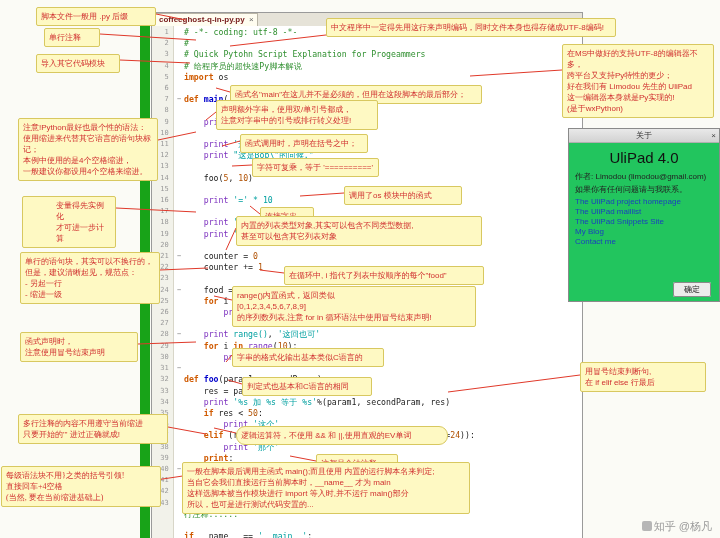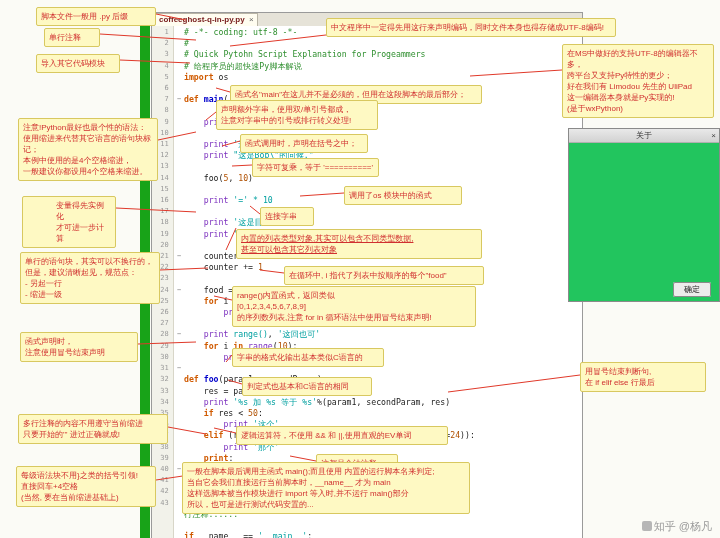--- a/index.html
+++ b/index.html
@@ -239,20 +239,30 @@
 
 <span class="c-kw">if</span> __name__ == <span class="c-str">'__main__'</span>:
     main()</div>
 </div>
 
 <div id="about">
   <div class="title">
     <span>关于</span>
     <span class="x">×</span>
   </div>
+  <div class="body">
+    <h1>UliPad 4.0</h1>
+    <p>作者: Limodou (limodou@gmail.com)</p>
+    <p>如果你有任何问题请与我联系。</p>
+    <a href="#">The UliPad project homepage</a>
+    <a href="#">The UliPad maillist</a>
+    <a href="#">The UliPad Snippets Site</a>
+    <a href="#">My Blog</a>
+    <a href="#">Contact me</a>
+  </div>
   <div class="okwrap">
     <span class="ok">确定</span>
   </div>
 </div>
 
 <svg class="lines">
   <path class="ln" d="M156,14 L186,20"></path>
   <path class="ln" d="M100,34 L196,40"></path>
   <path class="ln" d="M120,60 L190,63"></path>
   <path class="ln" d="M352,32 L230,46"></path>
@@ -296,41 +306,41 @@
     <div class="note plain" style="left: 18px; top: 118px; width: 140px; min-height: 48px; white-space: pre-line;">注意!Python最好也最个性的语法：
 使用缩进来代替其它语言的语句块标记；
 本例中使用的是4个空格缩进，
 一般建议你都设用4个空格来缩进。</div>
     <div class="note plain" style="left: 240px; top: 134px; width: 128px; min-height: 14px; white-space: pre-line;">函式调用时，声明在括号之中；</div>
     <div class="note plain" style="left: 252px; top: 158px; width: 127px; min-height: 14px; white-space: pre-line;">字符可复乘，等于 '=========='</div>
     <div class="note plain" style="left: 344px; top: 186px; width: 118px; min-height: 14px; white-space: pre-line;">调用了os 模块中的函式</div>
     <div class="note plain" style="left: 22px; top: 196px; width: 94px; min-height: 26px; white-space: pre-line; padding-left: 33px;">变量得先实例化
 才可进一步计算</div>
     <div class="note plain" style="left: 260px; top: 207px; width: 54px; min-height: 14px; white-space: pre-line;">连接字串</div>
-    <div class="note plain" style="left: 236px; top: 229px; width: 246px; min-height: 26px; white-space: pre-line; text-decoration: underline;">内置的列表类型对象,其实可以包含不同类型数据,
+    <div class="note plain" style="left: 236px; top: 216px; width: 246px; min-height: 26px; white-space: pre-line;">内置的列表类型对象,其实可以包含不同类型数据,
 甚至可以包含其它列表对象</div>
     <div class="note plain" style="left: 20px; top: 252px; width: 140px; min-height: 48px; white-space: pre-line;">单行的语句块，其实可以不换行的，
 但是，建议清晰起见，规范点：
   - 另起一行
   - 缩进一级</div>
     <div class="note plain" style="left: 284px; top: 266px; width: 200px; min-height: 14px; white-space: pre-line;">在循环中, i 指代了列表中按顺序的每个"food"</div>
     <div class="note plain" style="left: 232px; top: 286px; width: 244px; min-height: 38px; white-space: pre-line;">range()内置函式，返回类似
 [0,1,2,3,4,5,6,7,8,9]
 的序列数列表,注意 for in 循环语法中使用冒号结束声明!</div>
     <div class="note plain" style="left: 20px; top: 332px; width: 118px; min-height: 26px; white-space: pre-line;">函式声明时，
 注意使用冒号结束声明</div>
     <div class="note plain" style="left: 232px; top: 348px; width: 152px; min-height: 14px; white-space: pre-line;">字串的格式化输出基本类似C语言的</div>
     <div class="note plain" style="left: 242px; top: 377px; width: 130px; min-height: 14px; white-space: pre-line;">判定式也基本和C语言的相同</div>
     <div class="note plain" style="left: 580px; top: 362px; width: 126px; min-height: 26px; white-space: pre-line;">用冒号结束判断句,
 在 if elif else 行最后</div>
     <div class="note plain" style="left: 18px; top: 414px; width: 150px; min-height: 26px; white-space: pre-line;">多行注释的内容不用遵守当前缩进
 只要开始的''' 进过正确就成!</div>
-    <div class="note plain" style="left: 236px; top: 426px; width: 212px; min-height: 14px; white-space: pre-line;">逻辑运算符，不使用 &amp;&amp; 和 ||,使用直观的EV单词</div>
+    <div class="note plain" style="left: 236px; top: 426px; width: 212px; min-height: 14px; white-space: pre-line; border-radius: 9px;">逻辑运算符，不使用 &amp;&amp; 和 ||,使用直观的EV单词</div>
     <div class="note plain" style="left: 316px; top: 454px; width: 82px; min-height: 14px; white-space: pre-line;">这都是合法注释</div>
-    <div class="note plain" style="left: 16px; top: 466px; width: 140px; min-height: 38px; white-space: pre-line;">每级语法块不用}之类的括号引领!
+    <div class="note plain" style="left: 1px; top: 466px; width: 160px; min-height: 38px; white-space: pre-line; font-family: Liberation Serif, serif;">每级语法块不用}之类的括号引领!
 直接回车+4空格
 (当然, 要在当前缩进基础上)</div>
     <div class="note plain" style="left: 182px; top: 462px; width: 288px; min-height: 50px; white-space: pre-line;">一般在脚本最后调用主函式 main();而且使用 内置的运行脚本名来判定;
 当自它会我们直接运行当前脚本时，__name__ 才为 main
 这样选脚本被当作模块进行 import 等入时,并不运行 main()部分
 所以，也可是进行测试代码安置的...</div>
   </div>
 
 <div id="watermark">
   <span id="wmlogo"></span><span>知乎 @杨凡</span>

